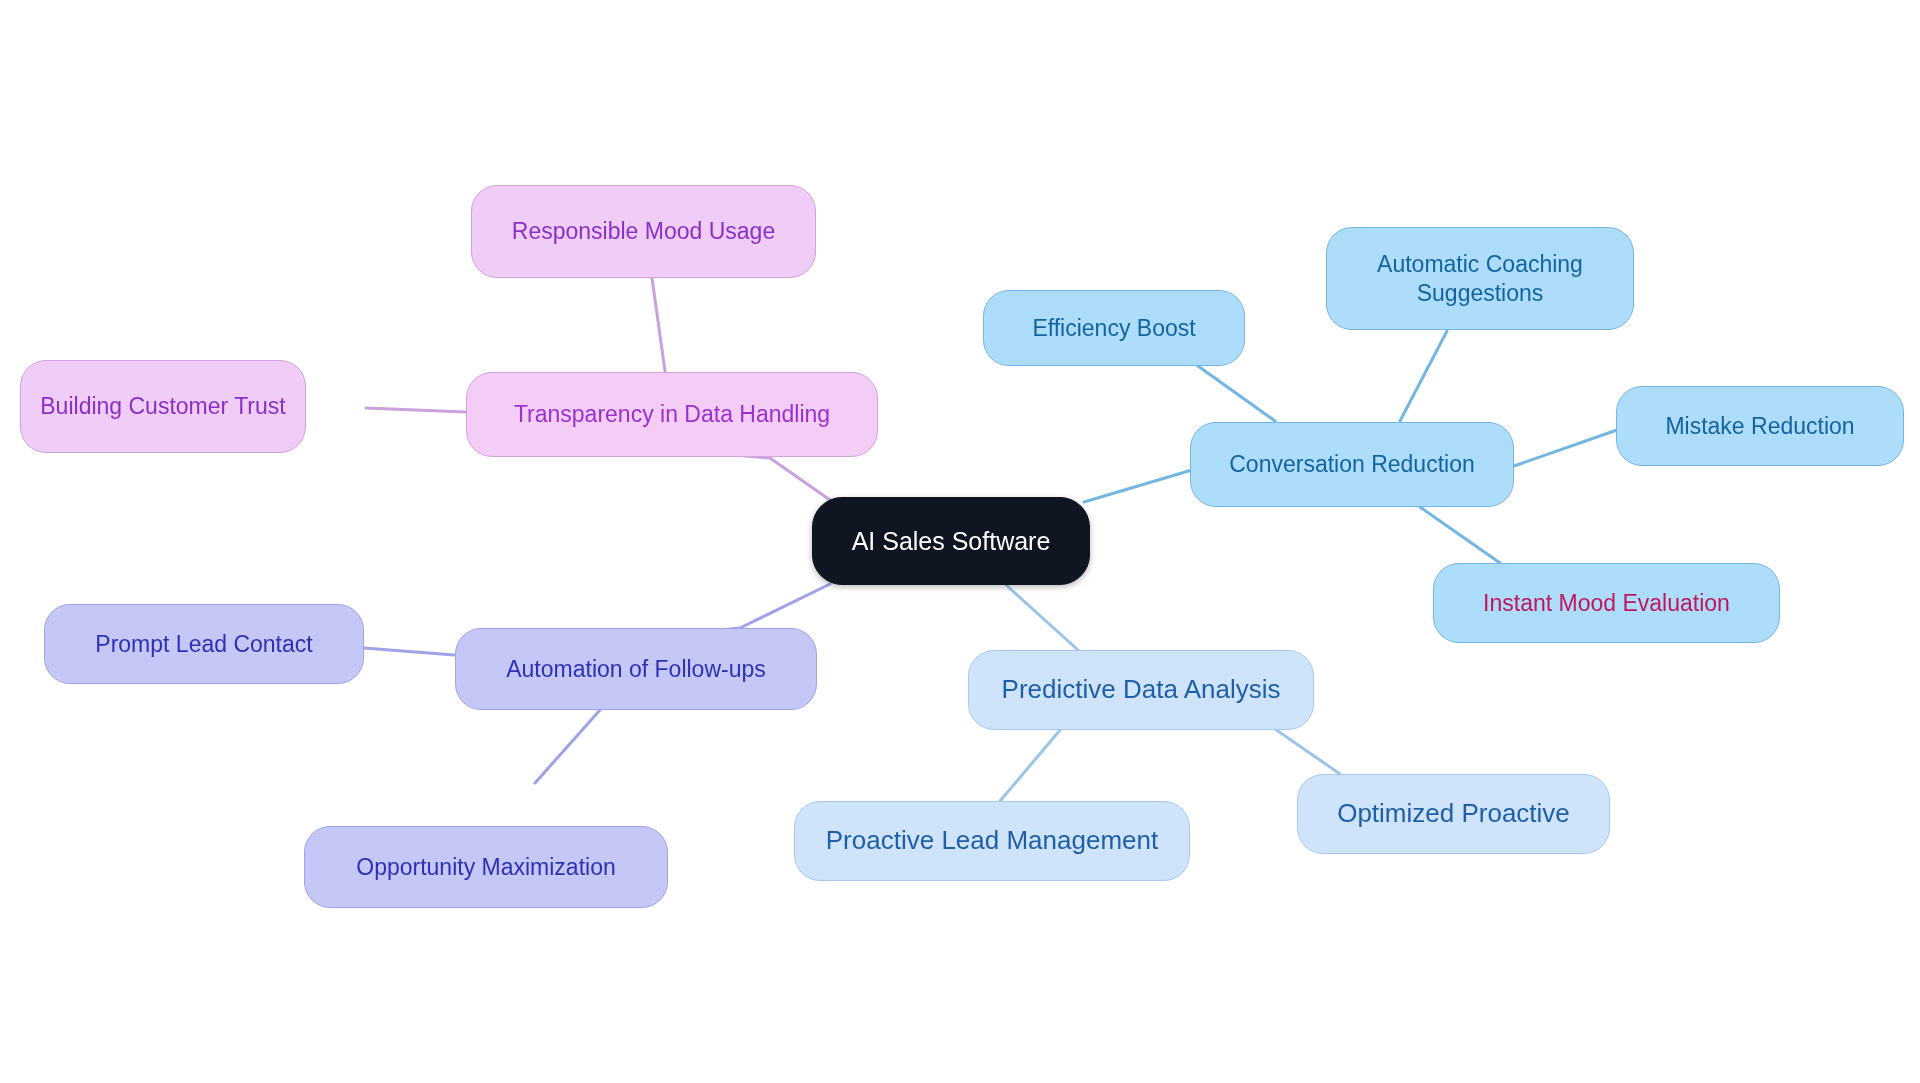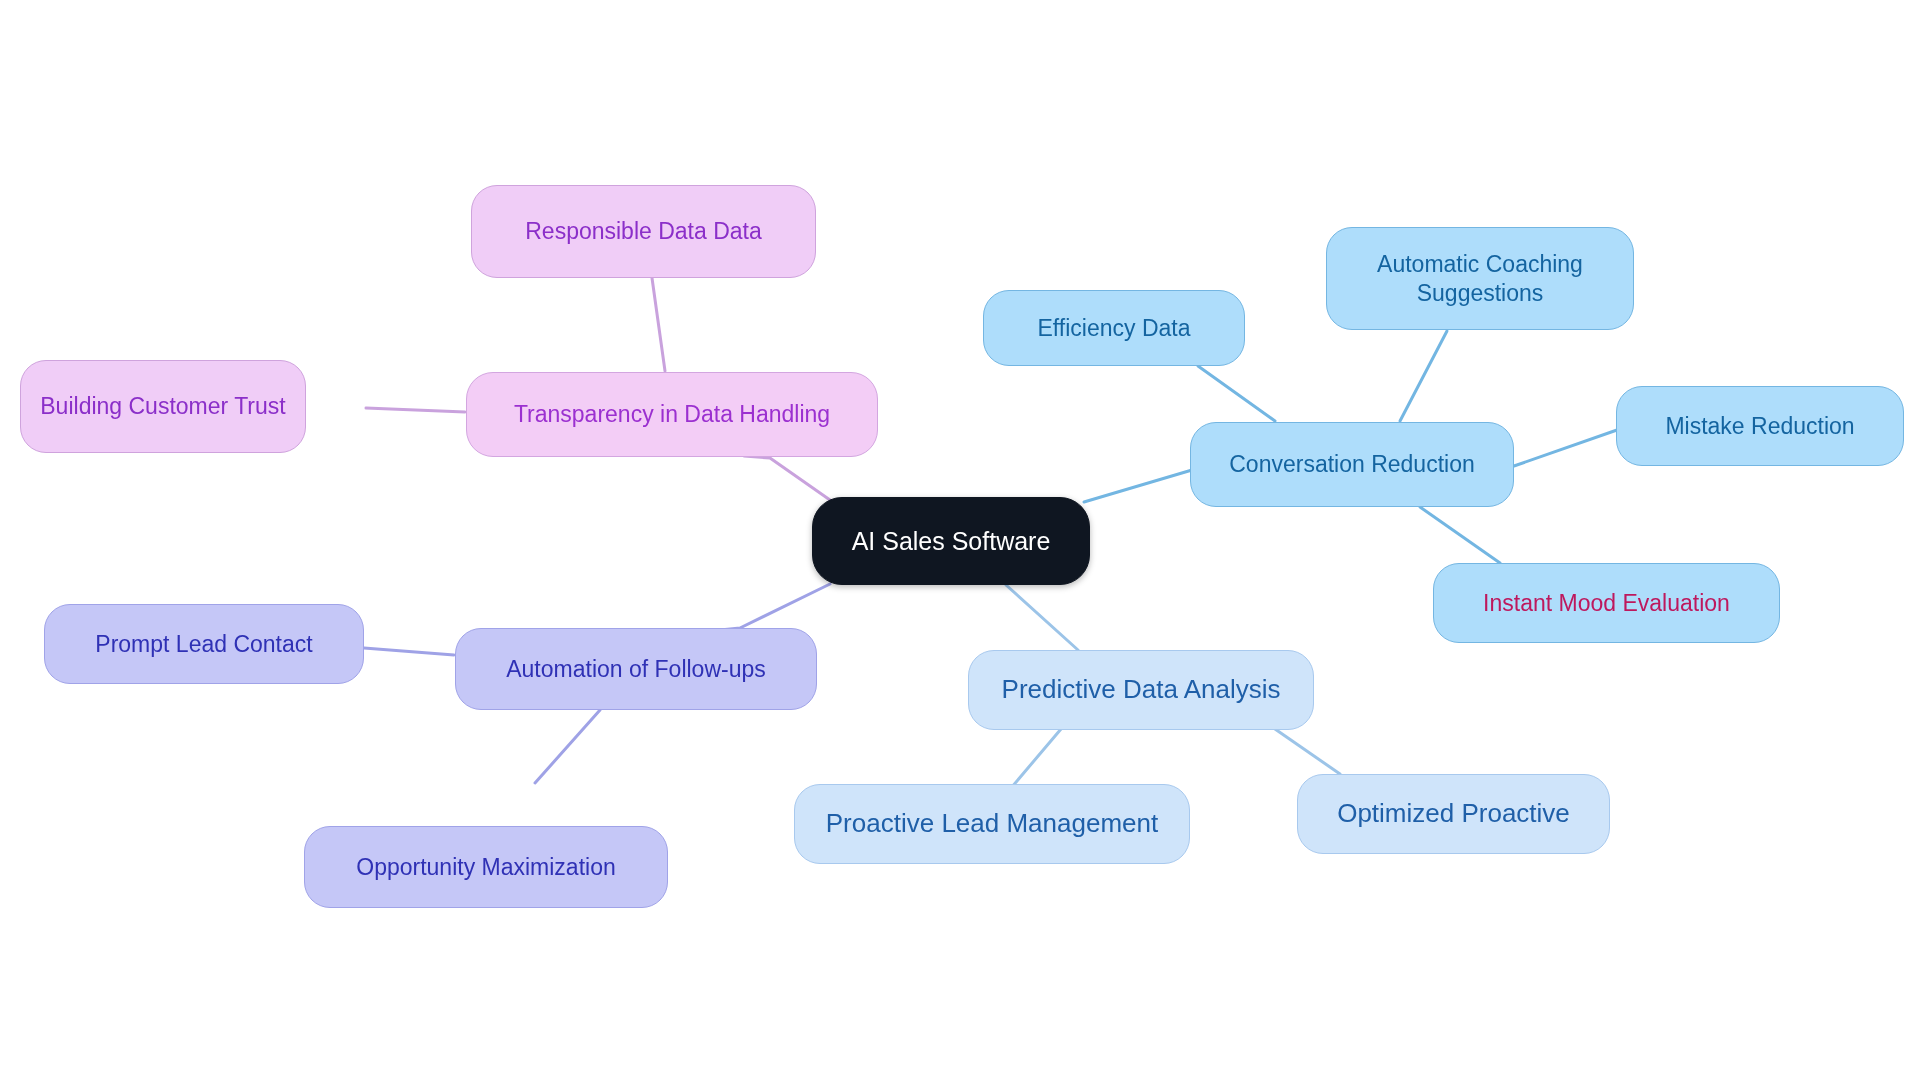--- a/index.html
+++ b/index.html
@@ -51,21 +51,20 @@
     background: #f0cdf7;
     border-color: #cfa3dd;
     color: #8b2fc9;
     font-size: 23px;
   }
   .node-magenta-branch {
     background: #f3cdf6;
     border-color: #d3a6e0;
     color: #9b30d0;
     font-size: 23px;
-    border-radius: 27px;
   }
   .node-indigo {
     background: #c5c7f7;
     border-color: #a0a3e8;
     color: #2f31b5;
     font-size: 23px;
   }
   .node-skyblue {
     background: #aeddfb;
     border-color: #74b6e2;
@@ -97,29 +96,29 @@
       <path d="M 1061 729 L 1000 801" stroke="#9cc4e8" stroke-width="3" fill="none" stroke-linecap="round" stroke-linejoin="round"></path>
       <path d="M 1275 729 L 1340 774" stroke="#9cc4e8" stroke-width="3" fill="none" stroke-linecap="round" stroke-linejoin="round"></path>
       <path d="M 830 584 L 740 628 L 700 632" stroke="#9fa2e6" stroke-width="3" fill="none" stroke-linecap="round" stroke-linejoin="round"></path>
       <path d="M 454 655 L 364 648" stroke="#9fa2e6" stroke-width="3" fill="none" stroke-linecap="round" stroke-linejoin="round"></path>
       <path d="M 600 710 L 535 783" stroke="#9fa2e6" stroke-width="3" fill="none" stroke-linecap="round" stroke-linejoin="round"></path>
     </svg>
 
   <div id="node-layer">
       <div class="node node-root" style="left: 812px; top: 497px; width: 278px; height: 88px; background: rgb(15, 22, 33); color: rgb(255, 255, 255);"><span>AI Sales Software</span></div>
       <div class="node node-magenta-branch" style="left: 466px; top: 372px; width: 412px; height: 85px; background: rgb(243, 205, 246); border-color: rgb(211, 166, 224); color: rgb(155, 48, 208);"><span>Transparency in Data Handling</span></div>
-      <div class="node node-magenta" style="left: 471px; top: 185px; width: 345px; height: 93px; background: rgb(240, 205, 247); border-color: rgb(207, 163, 221); color: rgb(139, 47, 201);"><span>Responsible Data Data</span></div>
+      <div class="node node-magenta" style="left: 471px; top: 185px; width: 345px; height: 93px; background: rgb(240, 205, 247); border-color: rgb(207, 163, 221); color: rgb(139, 47, 201);"><span>Responsible Mood Usage</span></div>
       <div class="node node-magenta" style="left: 20px; top: 360px; width: 286px; height: 93px; background: rgb(240, 205, 247); border-color: rgb(207, 163, 221); color: rgb(139, 47, 201);"><span>Building Customer Trust</span></div>
       <div class="node node-skyblue" style="left: 1190px; top: 422px; width: 324px; height: 85px; background: rgb(174, 221, 251); border-color: rgb(116, 182, 226); color: rgb(20, 100, 160);"><span>Conversation Reduction</span></div>
-      <div class="node node-skyblue" style="left: 983px; top: 290px; width: 262px; height: 76px; background: rgb(174, 221, 251); border-color: rgb(116, 182, 226); color: rgb(20, 100, 160);"><span>Efficiency Data</span></div>
+      <div class="node node-skyblue" style="left: 983px; top: 290px; width: 262px; height: 76px; background: rgb(174, 221, 251); border-color: rgb(116, 182, 226); color: rgb(20, 100, 160);"><span>Efficiency Boost</span></div>
       <div class="node node-skyblue" style="left: 1326px; top: 227px; width: 308px; height: 103px; background: rgb(174, 221, 251); border-color: rgb(116, 182, 226); color: rgb(20, 100, 160);"><span>Automatic Coaching
 Suggestions</span></div>
       <div class="node node-skyblue" style="left: 1616px; top: 386px; width: 288px; height: 80px; background: rgb(174, 221, 251); border-color: rgb(116, 182, 226); color: rgb(20, 100, 160);"><span>Mistake Reduction</span></div>
       <div class="node node-skyblue" style="left: 1433px; top: 563px; width: 347px; height: 80px; background: rgb(174, 221, 251); border-color: rgb(116, 182, 226); color: #be185d;"><span>Instant Mood Evaluation</span></div>
       <div class="node node-lightblue" style="left: 968px; top: 650px; width: 346px; height: 80px; background: rgb(207, 228, 250); border-color: rgb(168, 201, 238); color: rgb(31, 95, 168);"><span>Predictive Data Analysis</span></div>
       <div class="node node-indigo" style="left: 455px; top: 628px; width: 362px; height: 82px; background: rgb(197, 199, 247); border-color: rgb(160, 163, 232); color: rgb(47, 49, 181);"><span>Automation of Follow-ups</span></div>
       <div class="node node-indigo" style="left: 44px; top: 604px; width: 320px; height: 80px; background: rgb(197, 199, 247); border-color: rgb(160, 163, 232); color: rgb(47, 49, 181);"><span>Prompt Lead Contact</span></div>
       <div class="node node-indigo" style="left: 304px; top: 826px; width: 364px; height: 82px; background: rgb(197, 199, 247); border-color: rgb(160, 163, 232); color: rgb(47, 49, 181);"><span>Opportunity Maximization</span></div>
-      <div class="node node-lightblue" style="left: 794px; top: 784px; width: 396px; height: 80px; background: rgb(207, 228, 250); border-color: rgb(168, 201, 238); color: rgb(31, 95, 168);"><span>Proactive Lead Management</span></div>
+      <div class="node node-lightblue" style="left: 794px; top: 801px; width: 396px; height: 80px; background: rgb(207, 228, 250); border-color: rgb(168, 201, 238); color: rgb(31, 95, 168);"><span>Proactive Lead Management</span></div>
       <div class="node node-lightblue" style="left: 1297px; top: 774px; width: 313px; height: 80px; background: rgb(207, 228, 250); border-color: rgb(168, 201, 238); color: rgb(31, 95, 168);"><span>Optimized Proactive</span></div>
     </div>
 
 </div>
 
 </body></html>

